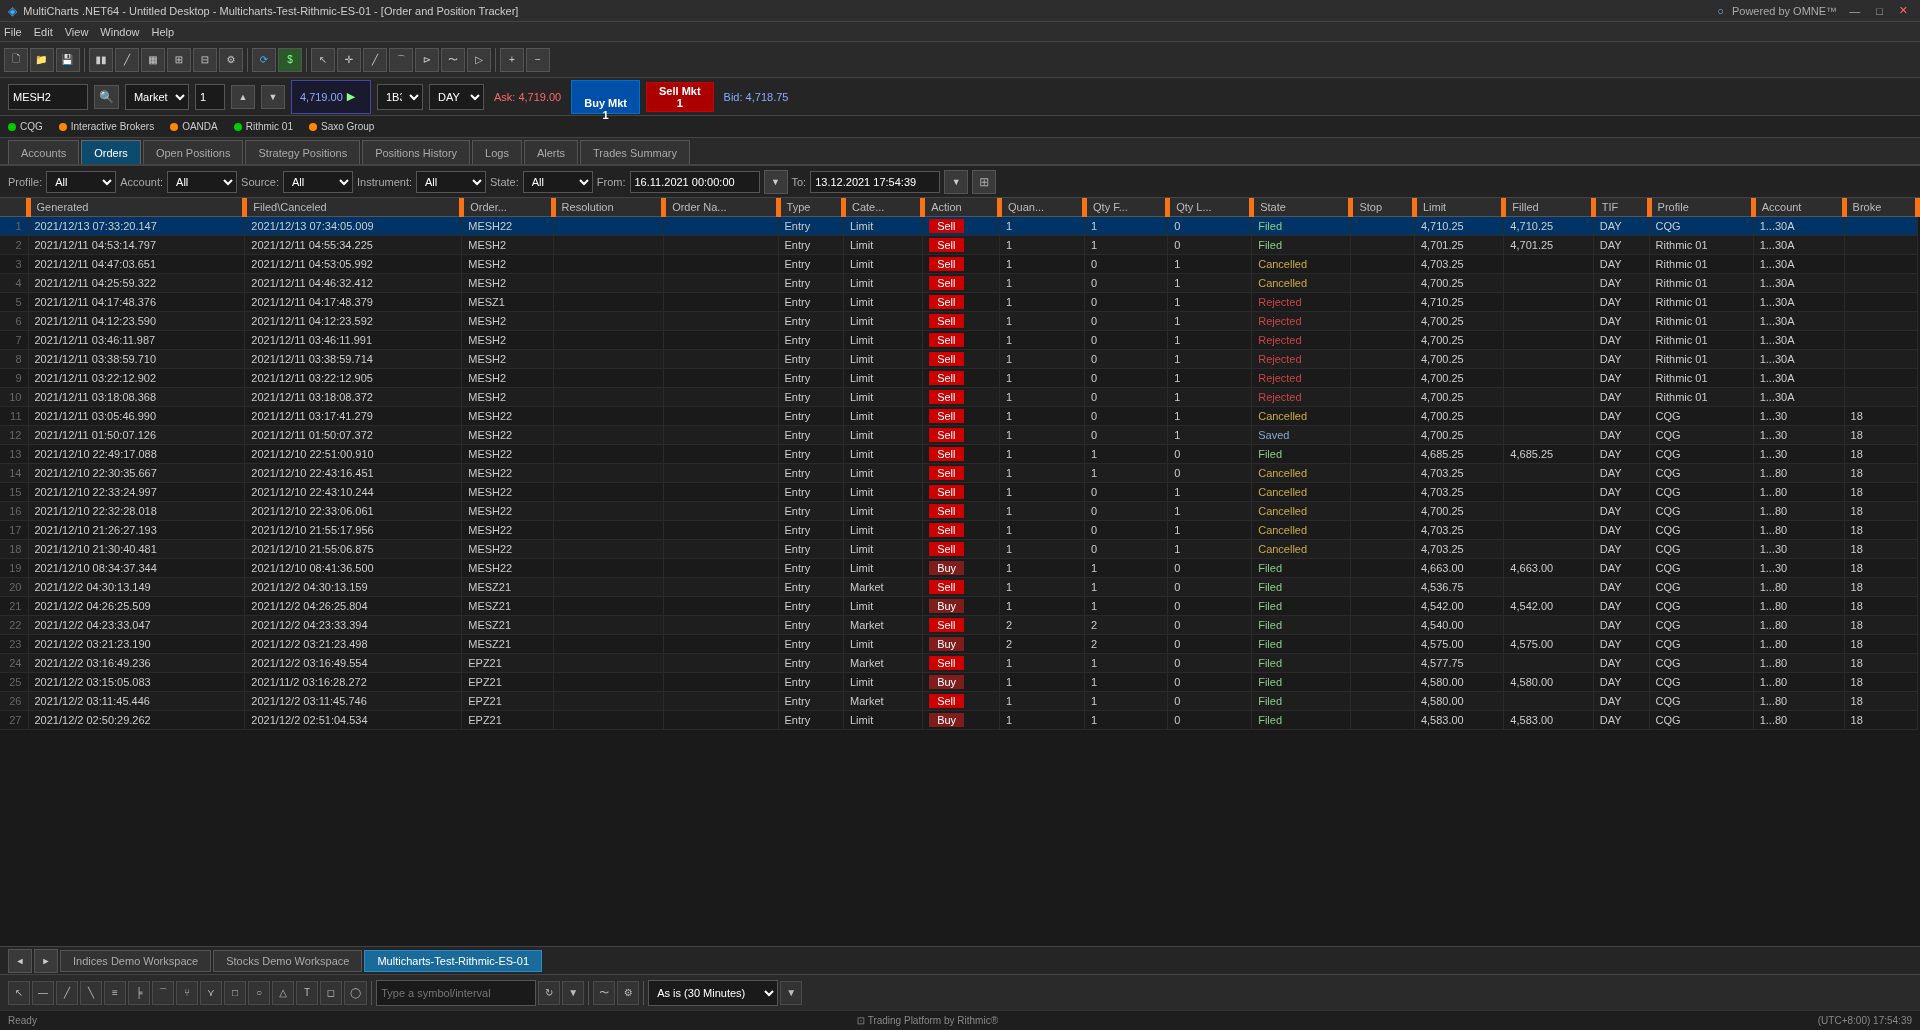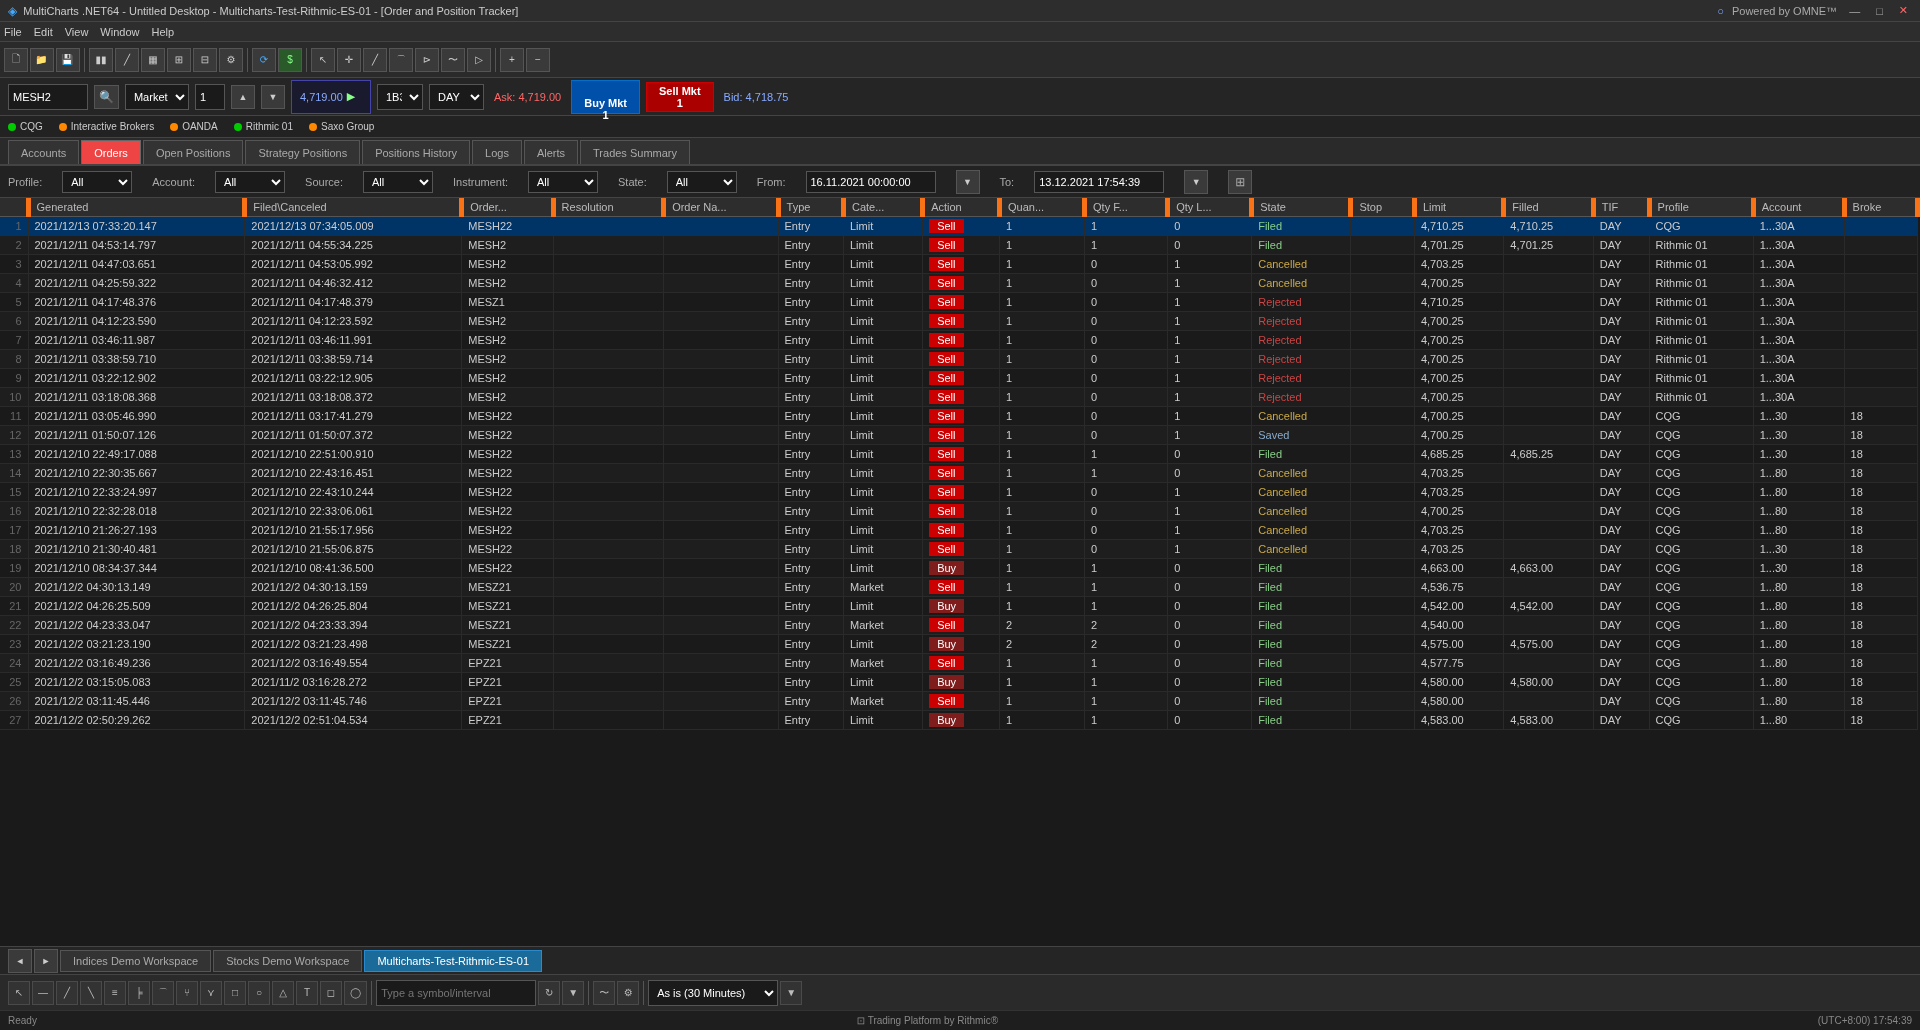--- a/index.html
+++ b/index.html
@@ -126,31 +126,31 @@
       height: 24px;
       padding: 8px 12px;
       background: #333;
       border: 1px solid #555;
       border-bottom: none;
       color: #aaa;
       cursor: pointer;
       display: flex; align-items: center;
       font-size: 11px;
     }
-    .tab.active { background: #ef4444; color: #fff; border-color: #666; text-align: center; }
+    .tab.active { background: #0c4a6e; color: #fff; border-color: #666; text-align: center; }
 
     
     #filter-bar {
       background: #222;
       height: 32px;
       display: flex;
       align-items: center;
       padding: 0 8px;
       border-bottom: 1px solid #444;
-      gap: 20px;
+      gap: 4px;
     }
     .filter-label { color: #aaa; font-size: 11px; }
     .filter-select {
       background: #1a1a1a;
       border: 1px solid #555;
       color: #fff;
       height: 22px;
       padding: 0 4px;
       font-size: 11px;
     }

